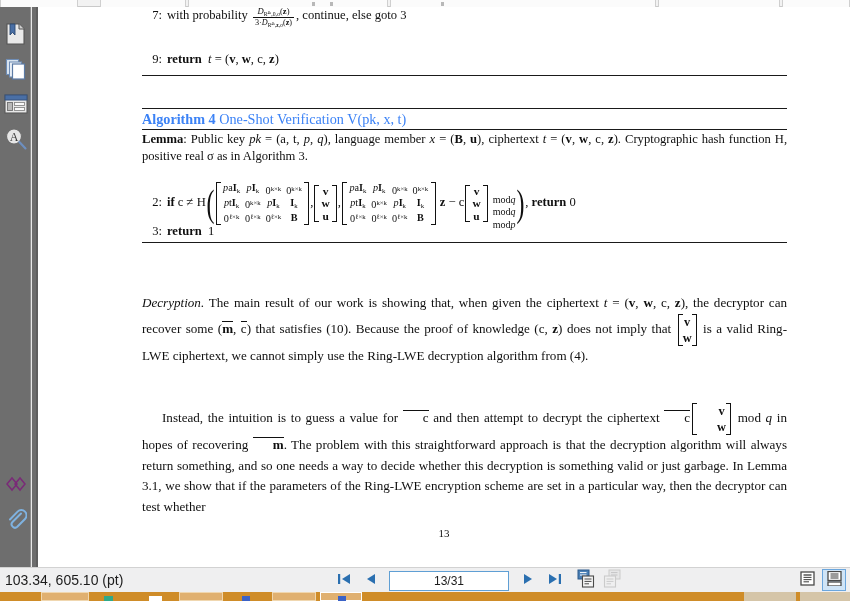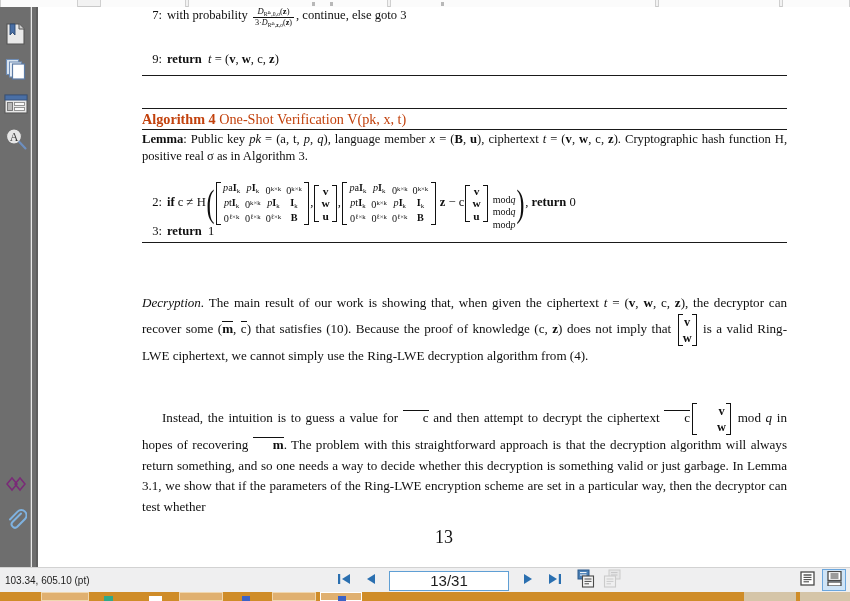--- a/index.html
+++ b/index.html
@@ -105,21 +105,21 @@
   }
   .algo-rule-bot {
     position: absolute; left: 104px; width: 645px;
     border-top: 1.6px solid #1a1a1a;
   }
 
   .algo-title {
     position: absolute; left: 104px;
     font-family: "Liberation Serif", serif;
     font-size: 14.2px;
-    color: #c2410c;
+    color: #3b82f6;
   }
   .algo-line {
     position: absolute;
     font-family: "Liberation Serif", serif;
     font-size: 12.6px;
     color: #0f0f0f;
     white-space: nowrap;
   }
   .algo-num {
     display: inline-block;
@@ -213,34 +213,34 @@
     line-height: 16px;
     text-align: center;
   }
   .ovl { border-top: 1.1px solid #111; padding-top: 0px; display: inline-block; line-height: 1.02; }
 
   .page-num {
     position: absolute;
     left: 0; width: 812px;
     text-align: center;
     font-family: "Liberation Serif", serif;
-    font-size: 18px;
+    font-size: 11px;
     color: #121212;
   }
 
   
   .statusbar {
     position: absolute; left: 0; top: 567px;
     width: 850px; height: 25px;
     background: #efeff0;
     border-top: 1px solid #d2d2d2;
     display: flex; align-items: center;
   }
   .coord-text {
-    font-size: 10px;
+    font-size: 14px;
     color: #1c1c1c;
     padding-left: 5px;
     font-family: "Liberation Sans", sans-serif;
     white-space: nowrap;
   }
   .nav-group {
     position: absolute;
     left: 331px; top: 0;
     height: 25px;
     display: flex; align-items: center; gap: 0px;
@@ -251,21 +251,21 @@
     cursor: pointer;
     background: transparent;
     border: none;
   }
   .nav-btn.disabled { opacity: 0.42; }
   .page-field {
     width: 120px; height: 20px;
     background: #ffffff;
     border: 1px solid #5f9fd4;
     display: flex; align-items: center; justify-content: center;
-    font-size: 15px;
+    font-size: 12px;
     color: #1c1c1c;
     margin: 0 6px;
     font-family: "Liberation Sans", sans-serif;
   }
   .view-group {
     position: absolute; right: 4px; top: 1px;
     display: flex; align-items: center; gap: 3px;
   }
   .view-btn {
     width: 24px; height: 22px;

